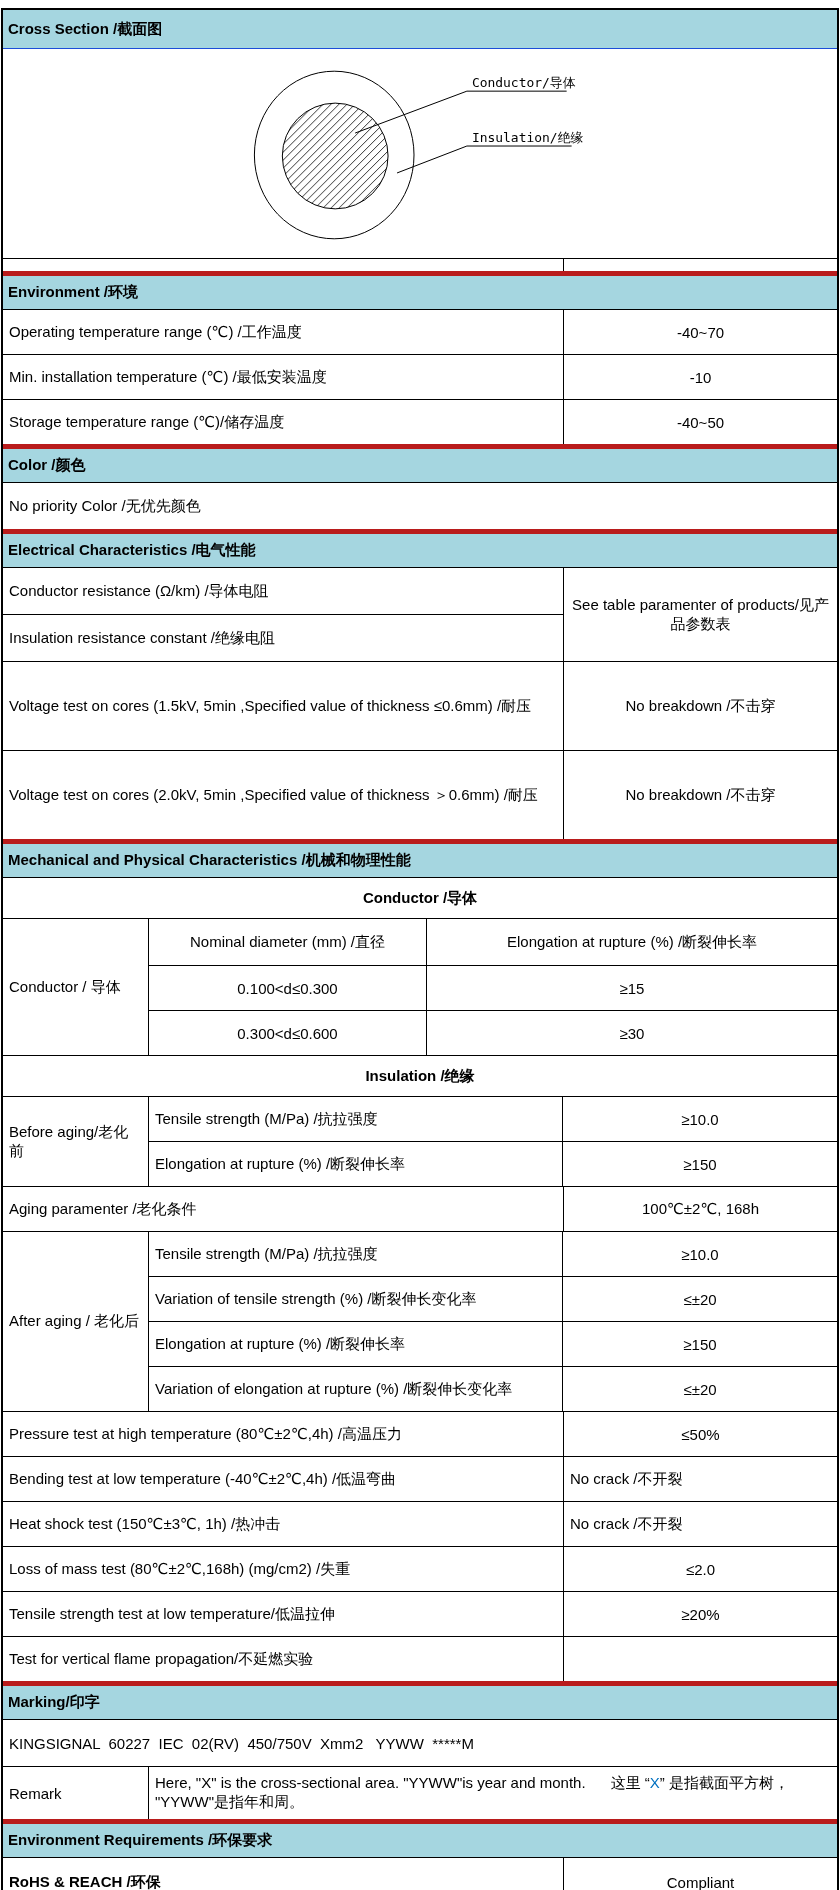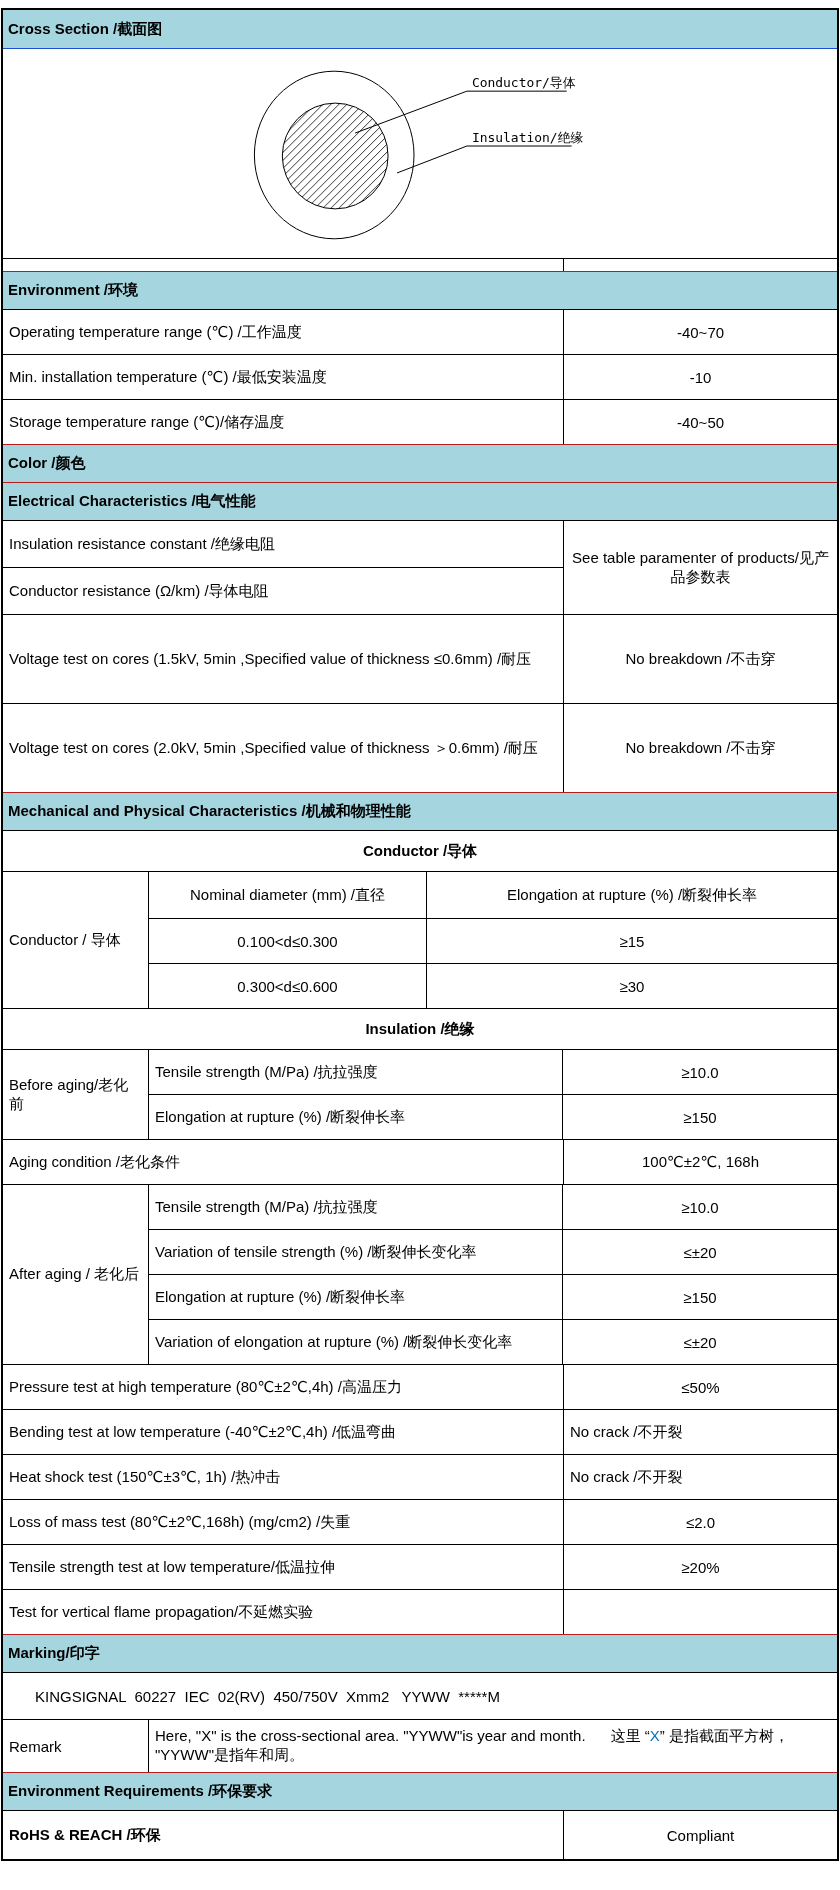--- a/index.html
+++ b/index.html
@@ -13,21 +13,21 @@
     background:#fff;
   }
 
   
   .hdr {
     background:#a5d6e0;
     font-weight:bold;
     height:38px;
     display:flex; align-items:center;
     padding-left:5px;
-    border-top:1px solid #b91c1c;
+    border-top:5px solid #b91c1c;
   }
   .hdr.first { border-top:none; }
 
   .row { display:flex; border-top:1px solid #000; align-items:stretch; }
 
   .c { display:flex; align-items:center; padding:3px 6px; }
   .label560 { flex:0 0 560px; }
   .valcell  { flex:1 1 auto; border-left:1px solid #000; justify-content:center; text-align:center; }
   .valcell.left { justify-content:flex-start; text-align:right; }
 
@@ -45,21 +45,21 @@
   .spanlabel { flex:0 0 145px; justify-content:flex-start; }
   .stack { flex:1 1 auto; display:flex; flex-direction:column; }
   .stack .srow { display:flex; flex:1 1 auto; }
   .stack .srow + .srow { border-top:1px solid #000; }
   .stack .mid { flex:0 0 414px; border-left:1px solid #000; }
   .stack .cond-c1 { flex:0 0 278px; border-left:1px solid #000; justify-content:center; text-align:center; }
   .stack .cond-c2 { flex:1 1 auto; border-left:1px solid #000; justify-content:center; text-align:center; }
   .stack .sval { flex:1 1 auto; border-left:1px solid #000; justify-content:center; text-align:center; }
 
   .fullrow { padding:3px 6px; display:flex; align-items:center; }
-  .pre { white-space:pre-wrap;margin-left:26px; }
+  .pre { white-space:pre-wrap; }
 
   .diagram-cell { height:210px; position:relative; }
   .diagram-cell svg text {
     font-family:"DejaVu Sans Mono","Liberation Mono",monospace;
     font-size:13px; fill:#000;
   }
 
   .remark-text { display:flex; flex-direction:column; justify-content:center; align-items:flex-start; }
   .remark-text .line { display:block; white-space:pre-wrap; }
   .x-blue { color:#0070c0; }
@@ -108,31 +108,34 @@
     <div class="c valcell h44">-10</div>
   </div>
   <div class="row">
     <div class="c label560 h44">Storage temperature range (℃)/储存温度</div>
     <div class="c valcell h44">-40~50</div>
   </div>
 
   <div class="hdr">
     <span>Color /颜色</span>
   </div>
+  <div class="row">
+    <div class="c h46 fullrow" style="flex:1;">No priority Color  /无优先颜色</div>
+  </div>
 
   <div class="hdr">
     <span>Electrical Characteristics /电气性能</span>
   </div>
   <div class="row">
     <div class="stack" style="flex:0 0 560px;">
       <div class="srow">
+        <div class="c h46" style="flex:1;">Conductor resistance (Ω/km) /导体电阻</div>
+      </div>
+      <div class="srow">
         <div class="c h46" style="flex:1;">Insulation resistance constant /绝缘电阻</div>
-      </div>
-      <div class="srow">
-        <div class="c h46" style="flex:1;">Conductor resistance (Ω/km) /导体电阻</div>
       </div>
     </div>
     <div class="c valcell">See table paramenter of products/见产品参数表</div>
   </div>
   <div class="row">
     <div class="c label560 h88">Voltage test on cores (1.5kV, 5min ,Specified value of thickness ≤0.6mm) /耐压</div>
     <div class="c valcell h88">No breakdown /不击穿</div>
   </div>
   <div class="row">
     <div class="c label560 h88">Voltage test on cores (2.0kV, 5min ,Specified value of thickness ＞0.6mm) /耐压</div>
@@ -174,21 +177,21 @@
         <div class="c h44 mid">Tensile strength (M/Pa) /抗拉强度</div>
         <div class="c h44 sval">≥10.0</div>
       </div>
       <div class="srow">
         <div class="c h44 mid">Elongation at rupture (%) /断裂伸长率</div>
         <div class="c h44 sval">≥150</div>
       </div>
     </div>
   </div>
   <div class="row">
-    <div class="c label560 h44">Aging condition /老化条件</div>
+    <div class="c label560 h44">Aging paramenter /老化条件</div>
     <div class="c valcell h44">100℃±2℃, 168h</div>
   </div>
   <div class="row">
     <div class="c spanlabel">After aging /  老化后</div>
     <div class="stack">
       <div class="srow">
         <div class="c h44 mid">Tensile strength (M/Pa) /抗拉强度</div>
         <div class="c h44 sval">≥10.0</div>
       </div>
       <div class="srow">

